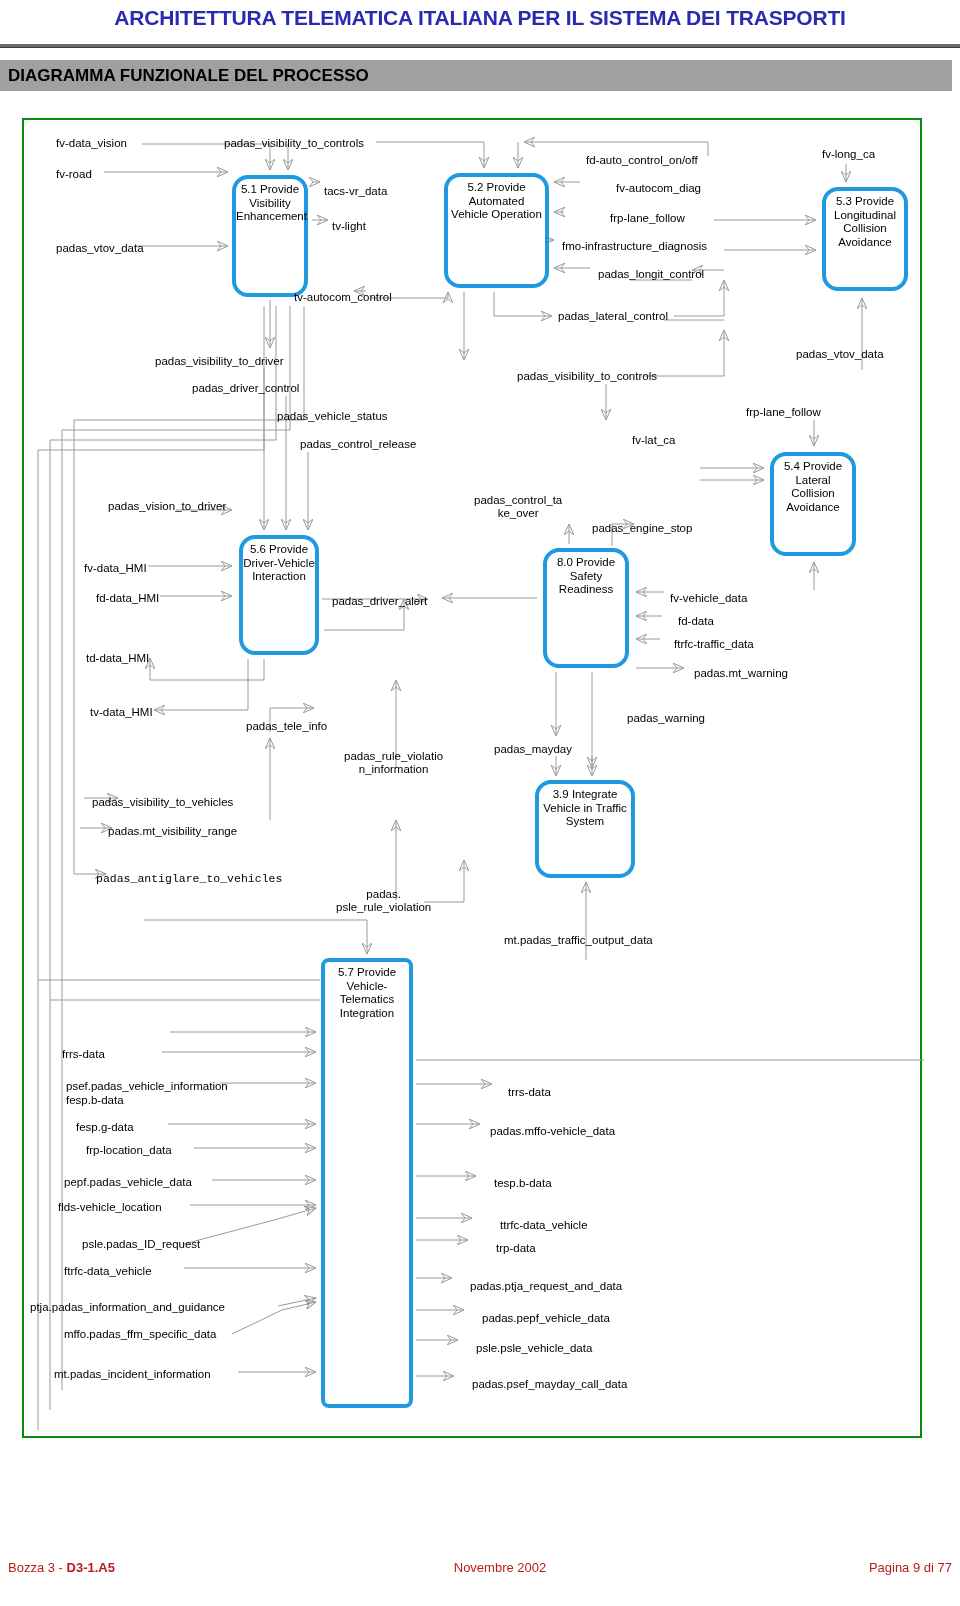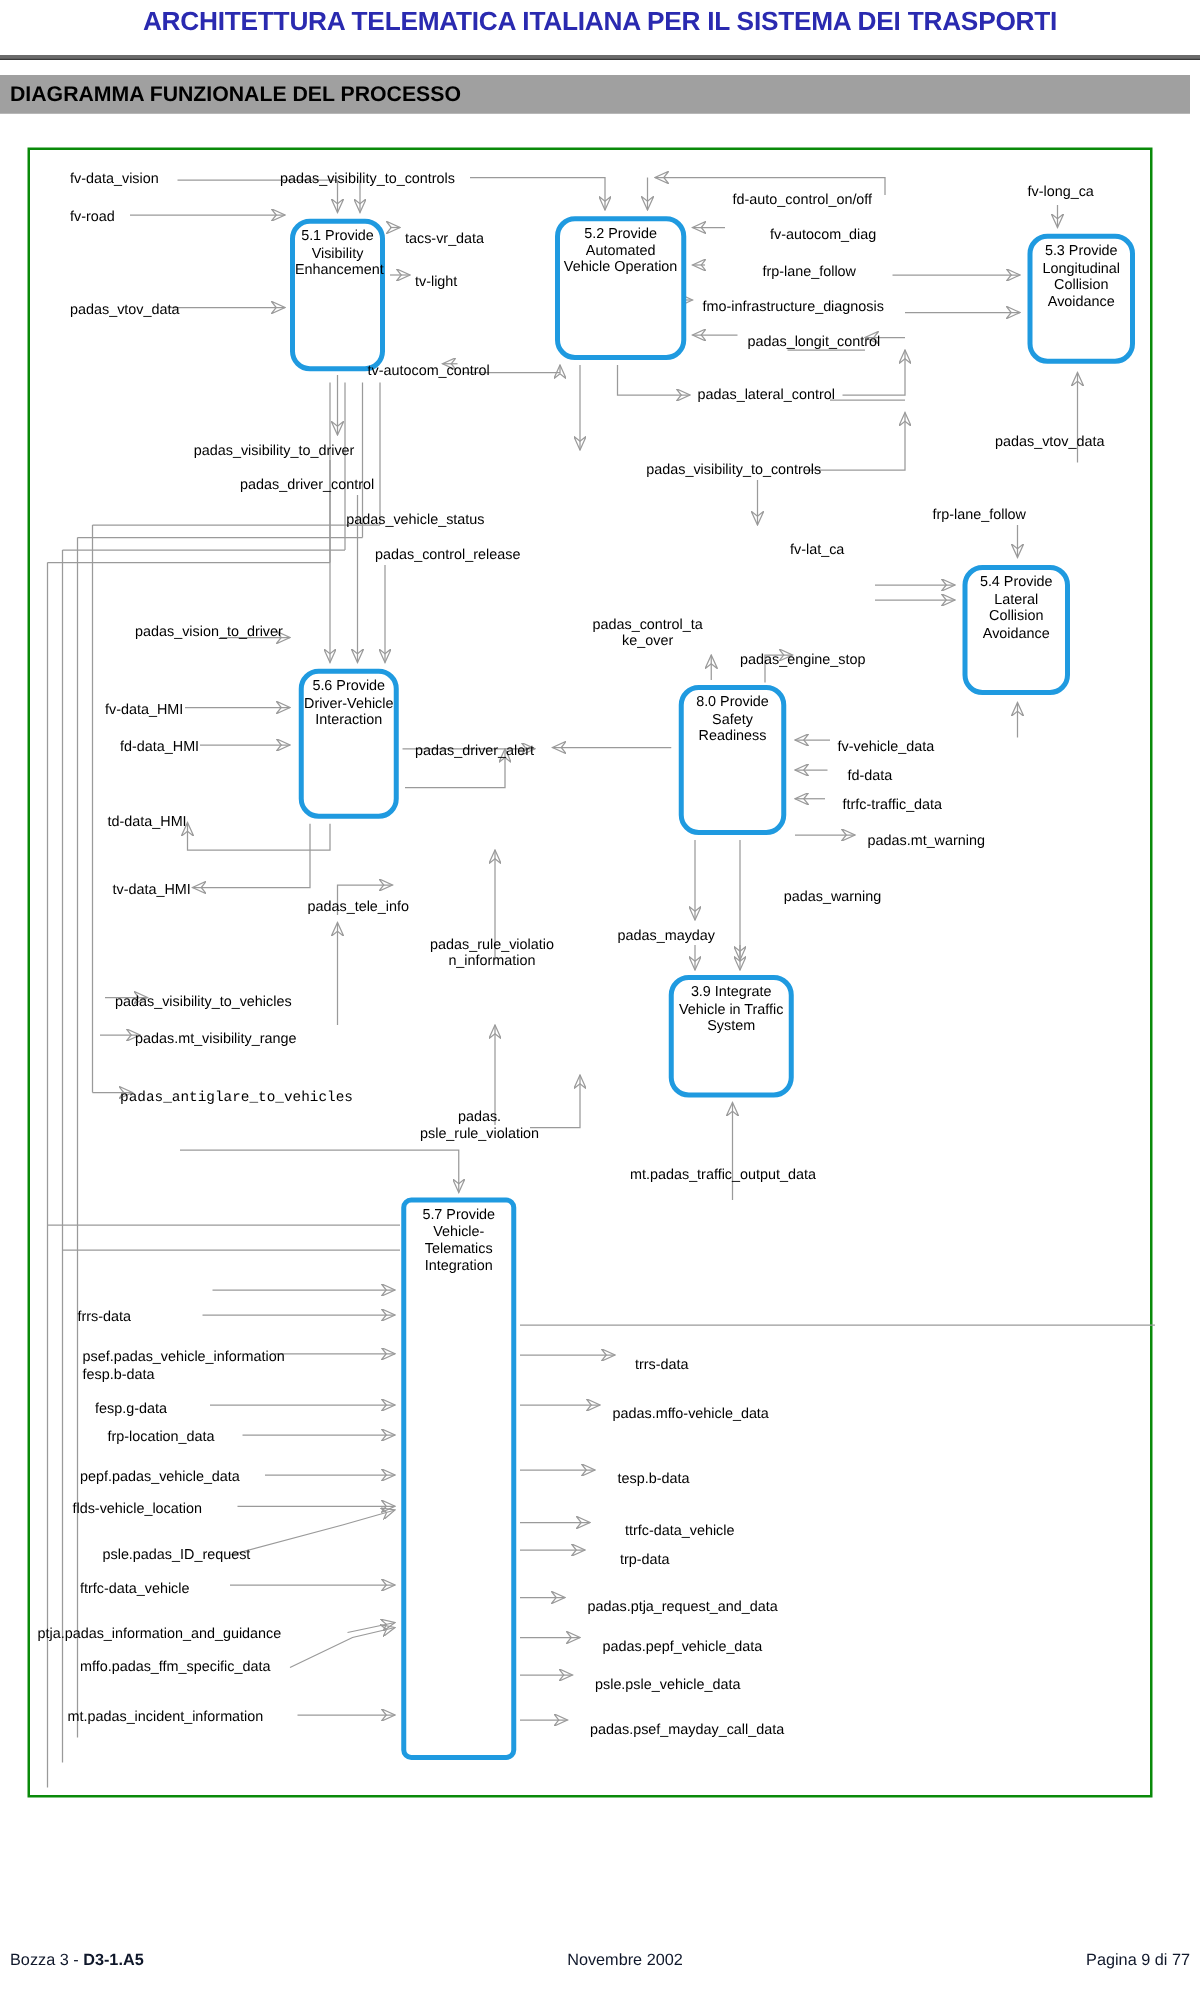--- a/index.html
+++ b/index.html
@@ -32,21 +32,21 @@
   }
   #section-bar-text {
     position:absolute; left:8px; top:62px; height:27px; line-height:27px;
     font-weight:bold; font-size:17px; color:#000;
     white-space:nowrap;
   }
 
   
   #footer {
     position:absolute; left:0; top:1560px; width:960px; height:24px;
-    font-size:13px; color:#0f172a;
+    font-size:13px; color:#b91c1c;
   }
   #footer .f-left  { position:absolute; left:8px;  top:0; }
   #footer .f-mid   { position:absolute; left:0; top:0; width:960px; text-align:center;margin-left:20px; }
   #footer .f-right { position:absolute; right:8px; top:0; }
   #footer b { font-weight:bold; }
 
   
   #diagram {
     position:absolute; left:22px; top:118px;
     width:900px; height:1320px;

